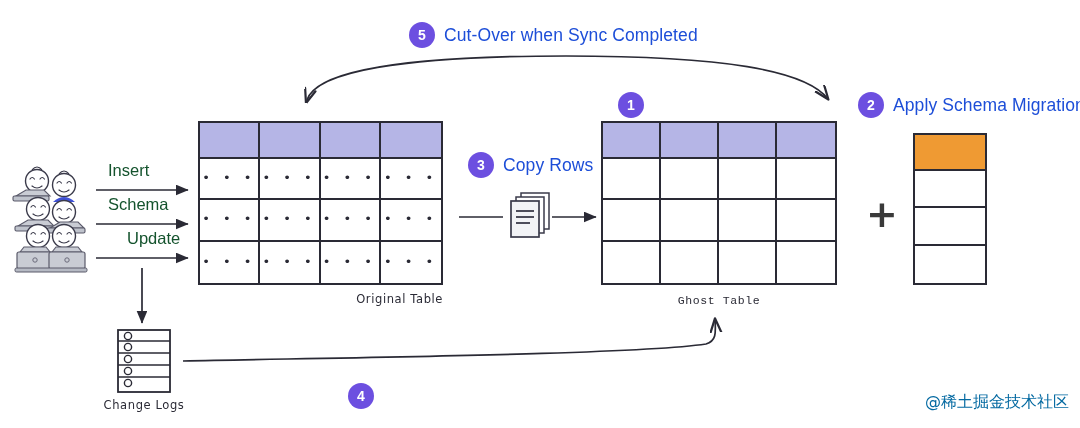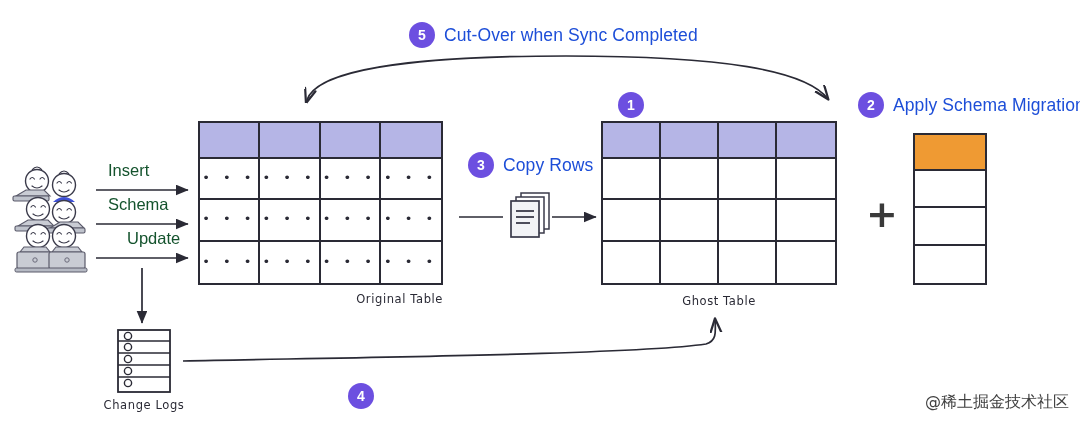--- a/index.html
+++ b/index.html
@@ -101,21 +101,21 @@
     font-weight: bold;
     color: #3a3a3a;
     line-height: 1;
     font-family: "DejaVu Sans", sans-serif;
   }
 
   
   .watermark {
     position: absolute;
     font-size: 16px;
-    color: #404040;
+    color: #0369a1;
     white-space: nowrap;
     font-family: "DejaVu Sans", sans-serif;
   }
 
   svg.layer {
     position: absolute;
     left: 0;
     top: 0;
     width: 1080px;
     height: 428px;
@@ -299,21 +299,21 @@
       <div class="cell lastcol"></div>
       <div class="cell"></div>
       <div class="cell"></div>
       <div class="cell"></div>
       <div class="cell lastcol"></div>
       <div class="cell lastrow"></div>
       <div class="cell lastrow"></div>
       <div class="cell lastrow"></div>
       <div class="cell lastcol lastrow"></div>
     </div>
-  <div class="caption" style="left:601px; top:294px; width:236px;">Ghost Table</div>
+  <div class="caption" style="left:601px; top:294px; width:236px;font-family:Liberation Mono, monospace;">Ghost Table</div>
 
   <div class="plus" style="left:866px; top:195px;">+</div>
 
   <div class="tbl" id="migration-column" style="left:913px; top:133px; width:74px; height:152px; grid-template-columns:1fr; grid-template-rows:36px 1fr 1fr 1fr;">
       <div class="cell lastcol head-orange"></div>
       <div class="cell lastcol"></div>
       <div class="cell lastcol"></div>
       <div class="cell lastcol lastrow"></div>
     </div>
 

